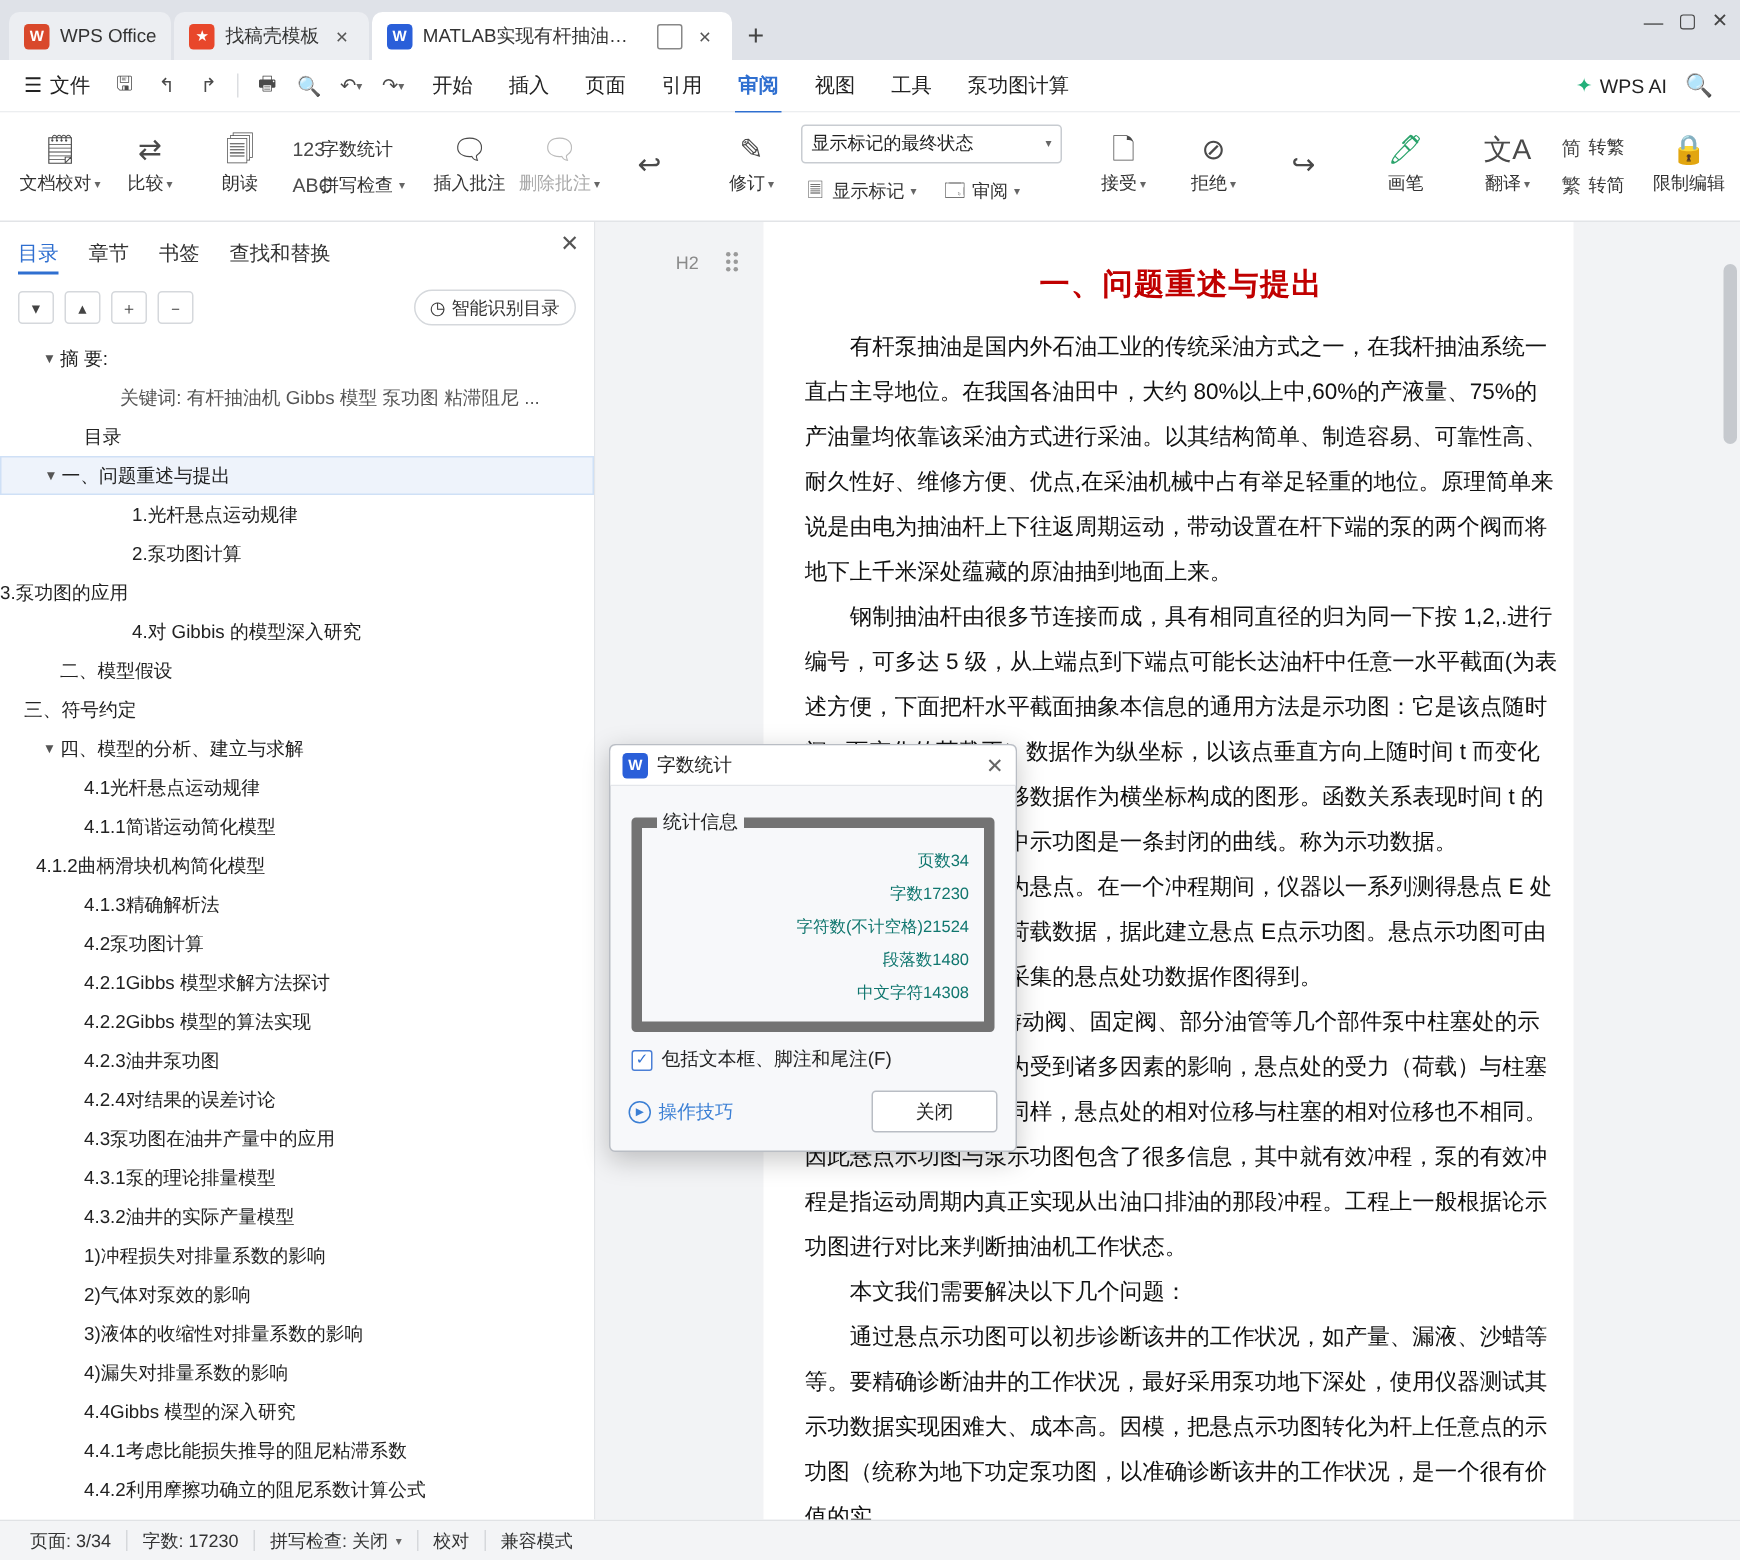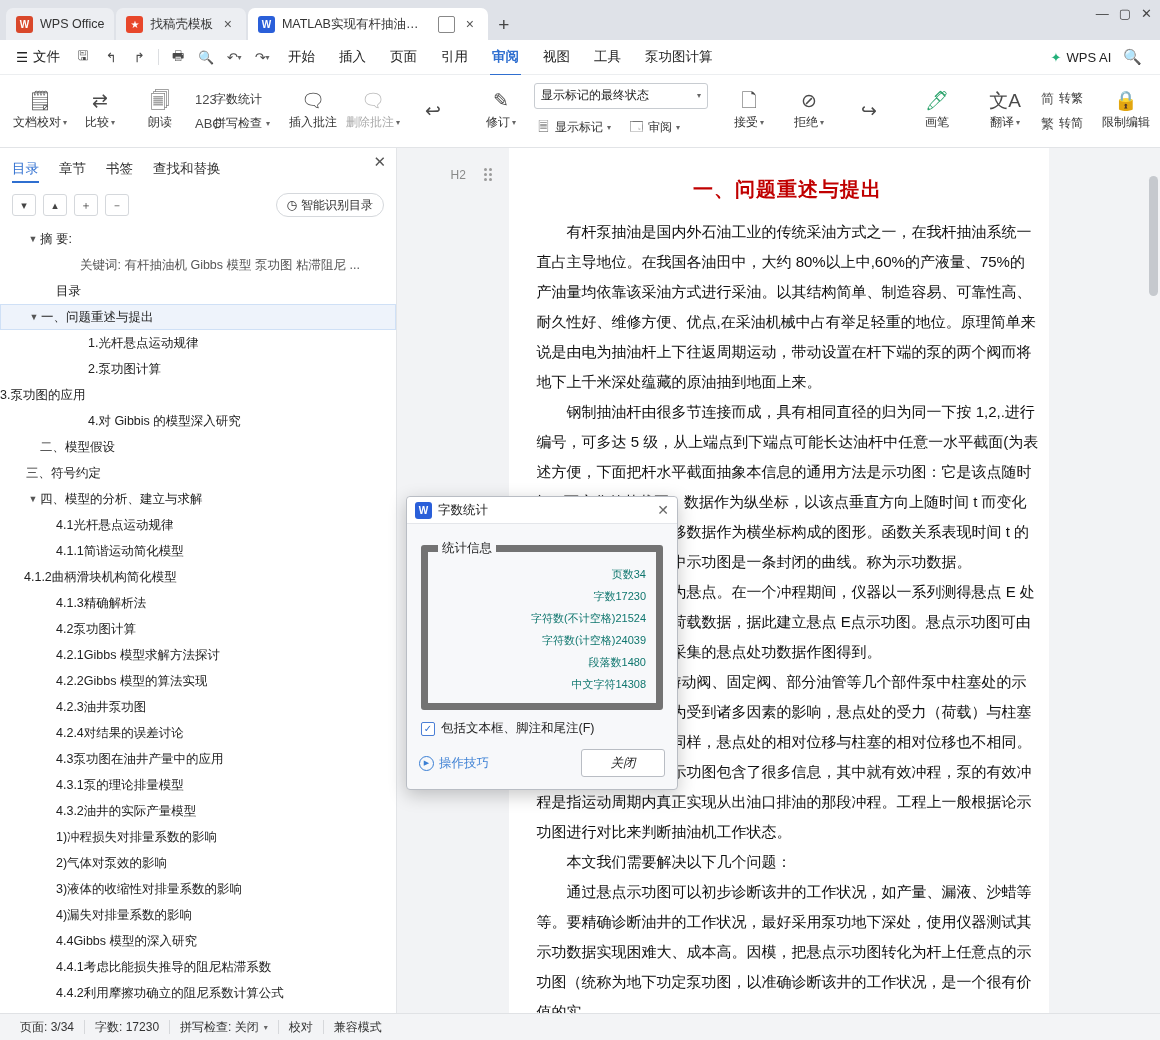--- a/index.html
+++ b/index.html
@@ -88,21 +88,21 @@
   .dlg-x{font-size:14px;color:#666;}
   .dlg-body{padding:10px 12px 8px;}
   .fset{border:7px solid #737373;border-radius:3px;padding:6px 10px 8px;position:relative;margin-top:6px;}
   .fset legend{font-size:12.5px;color:#222;padding:0 4px;}
   .stat-row{display:flex;justify-content:flex-end;line-height:22px;font-size:11px;color:#0f766e;}
   .chkrow{display:flex;align-items:center;gap:6px;margin:10px 2px 0;font-size:12.5px;color:#222;}
   .chk{width:12px;height:12px;border:1px solid #4b7fd6;background:#fff;border-radius:2px;display:flex;align-items:center;justify-content:center;color:#2f6fd0;font-size:10px;line-height:1;}
   .dlg-foot{display:flex;align-items:center;padding:4px 12px 12px;}
   .tiplink{display:flex;align-items:center;gap:5px;font-size:12.5px;color:#3b7fd4;}
   .play{width:13px;height:13px;border:1px solid #3b7fd4;border-radius:50%;display:flex;align-items:center;justify-content:center;font-size:7px;color:#3b7fd4;}
-  .closebtn{margin-left:auto;width:82px;height:26px;background:#fff;border:1px solid #b9bdc4;border-radius:3px;font-size:12.5px;color:#222;display:flex;align-items:center;justify-content:center;font-style:italic;}
+  .closebtn{margin-left:auto;width:82px;height:26px;background:#fff;border:1px solid #b9bdc4;border-radius:3px;font-size:12.5px;color:#222;display:flex;align-items:center;justify-content:center;}
 
   
   .status{height:26px;background:#f3f4f6;border-top:1px solid #e0e2e5;display:flex;align-items:center;gap:0;font-size:12px;color:#333;padding:0 10px;}
   .sitem{padding:0 10px;display:flex;align-items:center;gap:5px;white-space:nowrap;}
   .sdiv{width:1px;height:14px;background:#d6d8db;}
 </style>
 </head>
 <body>
 
 <div class="app">
@@ -359,21 +359,21 @@
           </div>
         <div class="toc-row" style="">
             <span class="toc-txt">3.泵功图的应用</span>
           </div>
         <div class="toc-row" style="padding-left:88px;">
             <span class="toc-txt">4.对 Gibbis 的模型深入研究</span>
           </div>
         <div class="toc-row" style="padding-left:40px;">
             <span class="toc-txt">二、模型假设</span>
           </div>
-        <div class="toc-row" style="padding-left:26px;">
+        <div class="toc-row" style="padding-left:16px;">
             <span class="toc-txt">三、符号约定</span>
           </div>
         <div class="toc-row" style="padding-left:26px;">
           <span class="tw">▼</span>
           <span class="toc-txt">四、模型的分析、建立与求解</span>
         </div>
         <div class="toc-row" style="padding-left:56px;">
             <span class="toc-txt">4.1光杆悬点运动规律</span>
           </div>
         <div class="toc-row" style="padding-left:56px;">
@@ -473,24 +473,20 @@
             <span>页数</span>
             <span>34</span>
           </div>
           <div class="stat-row">
             <span>字数</span>
             <span>17230</span>
           </div>
           <div class="stat-row">
             <span>字符数(不计空格)</span>
             <span>21524</span>
-          </div>
-          <div class="stat-row">
-            <span>字符数(计空格)</span>
-            <span>24039</span>
           </div>
           <div class="stat-row">
             <span>段落数</span>
             <span>1480</span>
           </div>
           <div class="stat-row">
             <span>中文字符</span>
             <span>14308</span>
           </div>
         </fieldset>

